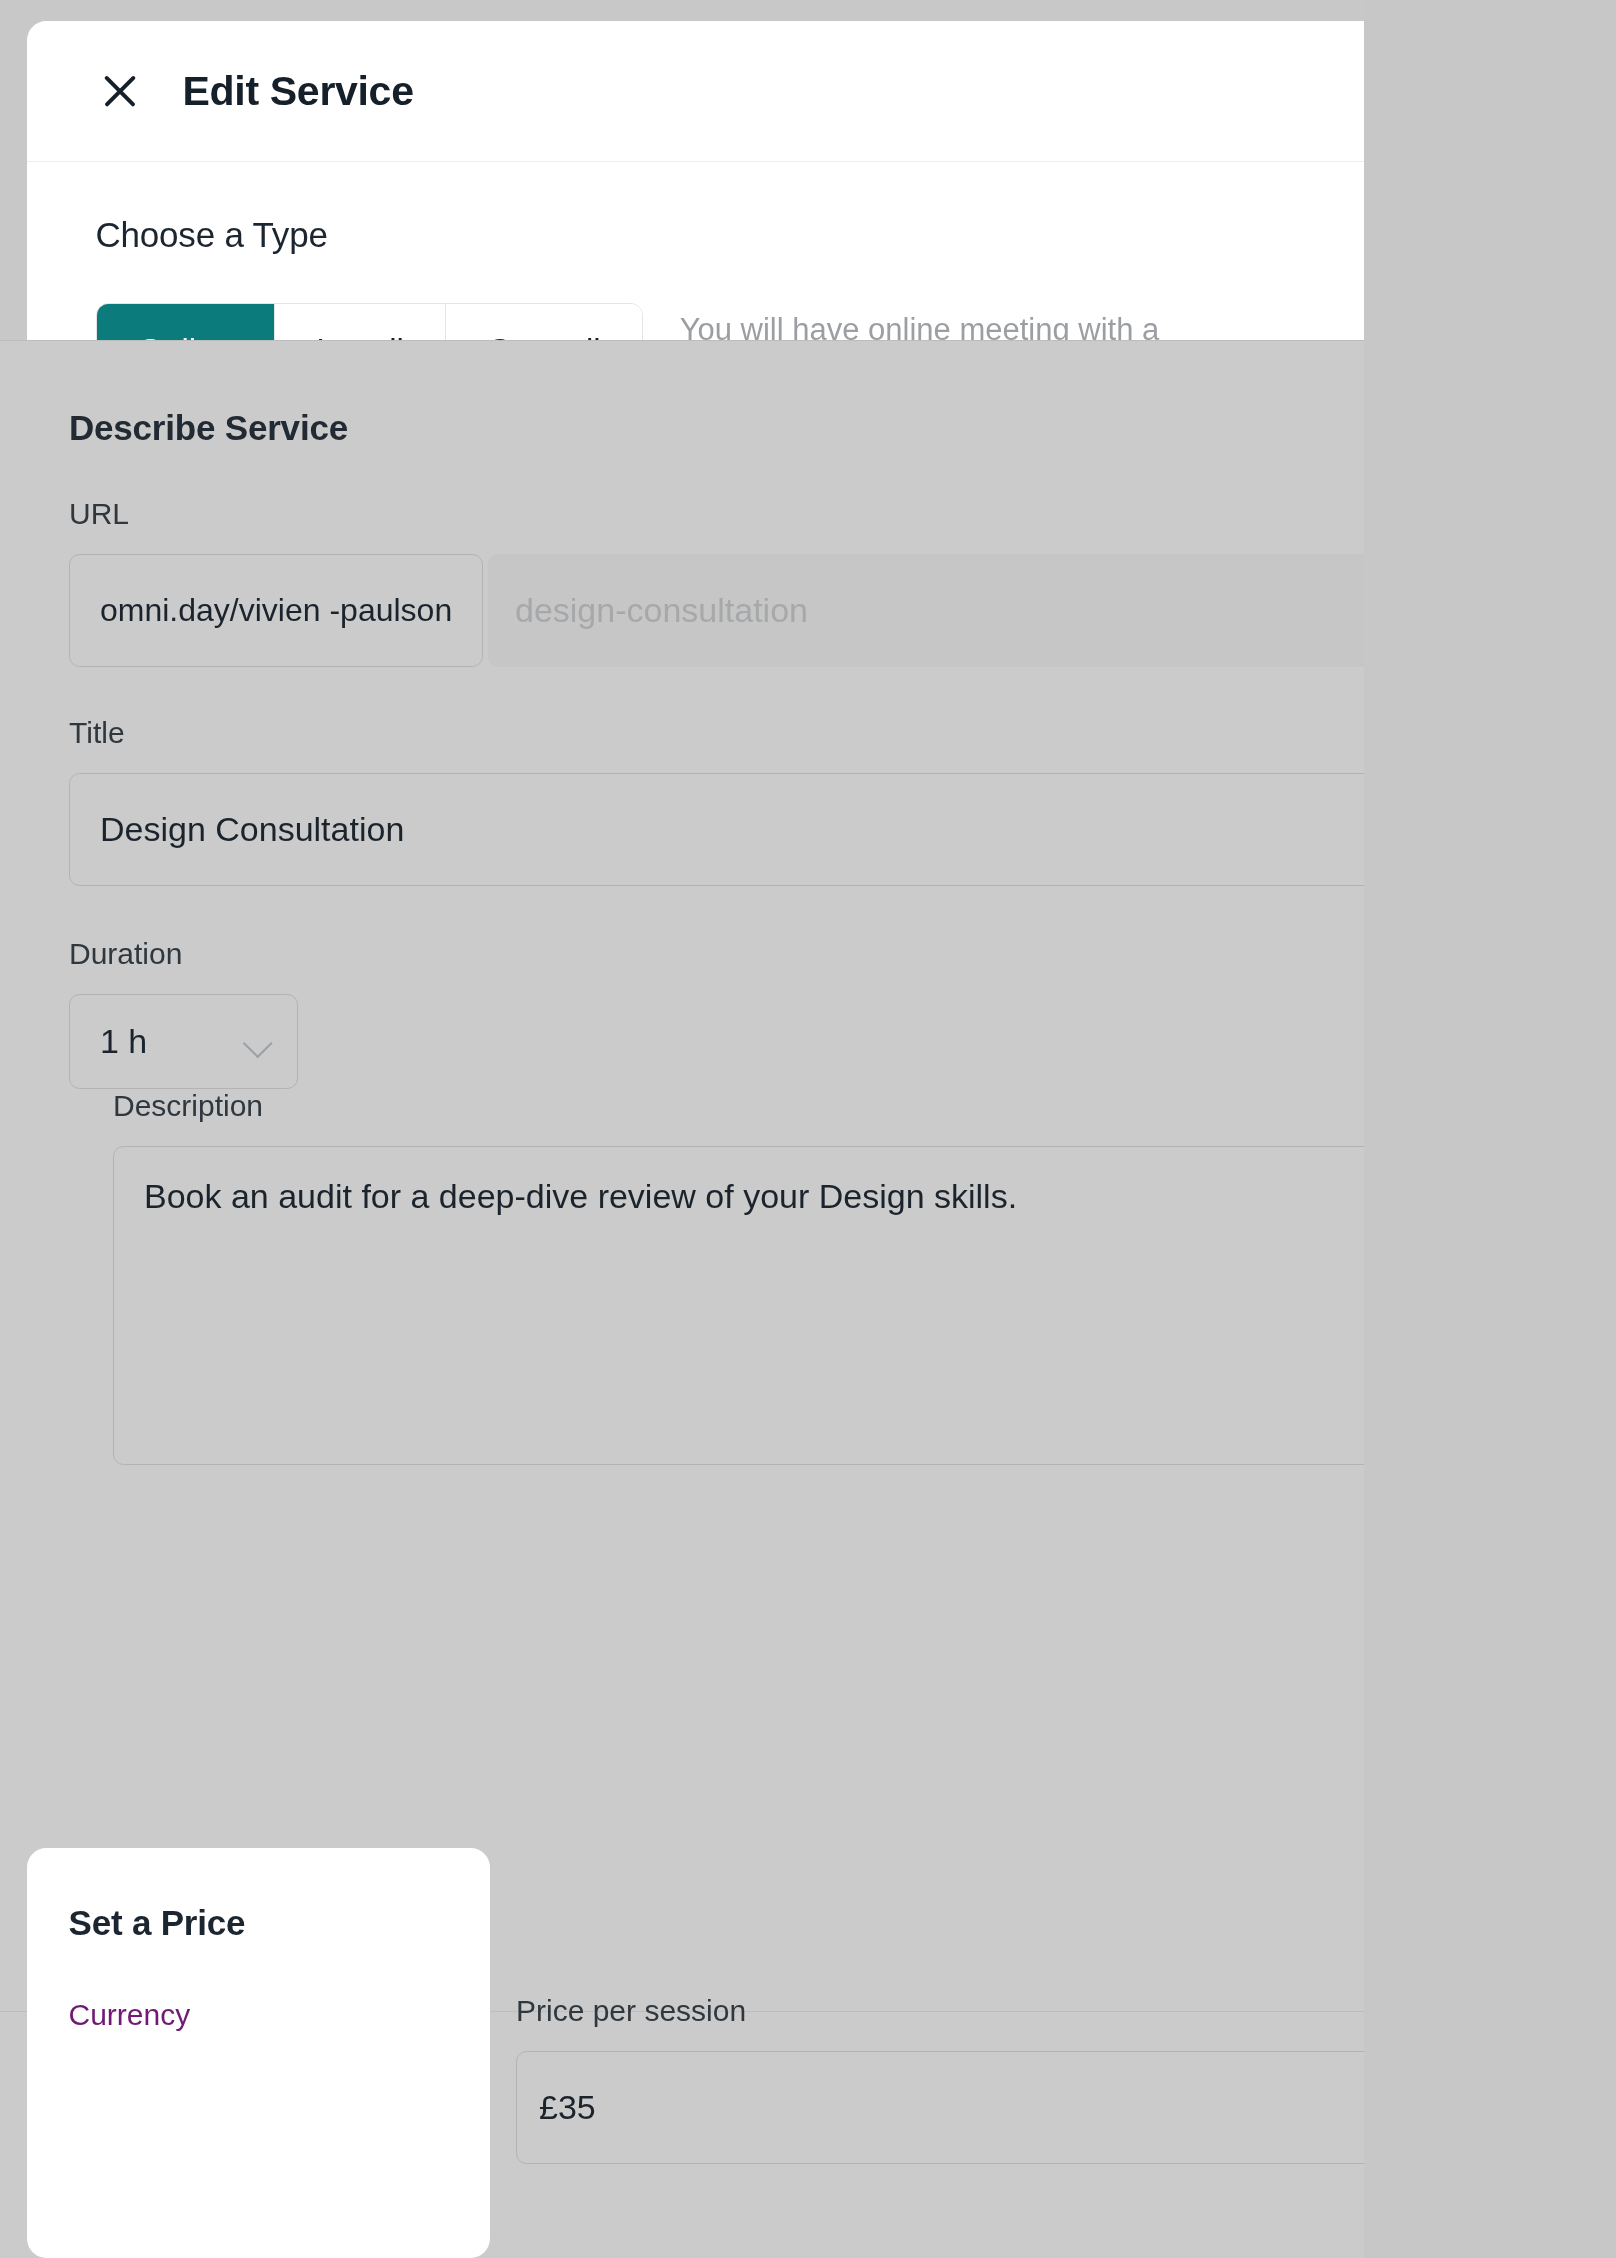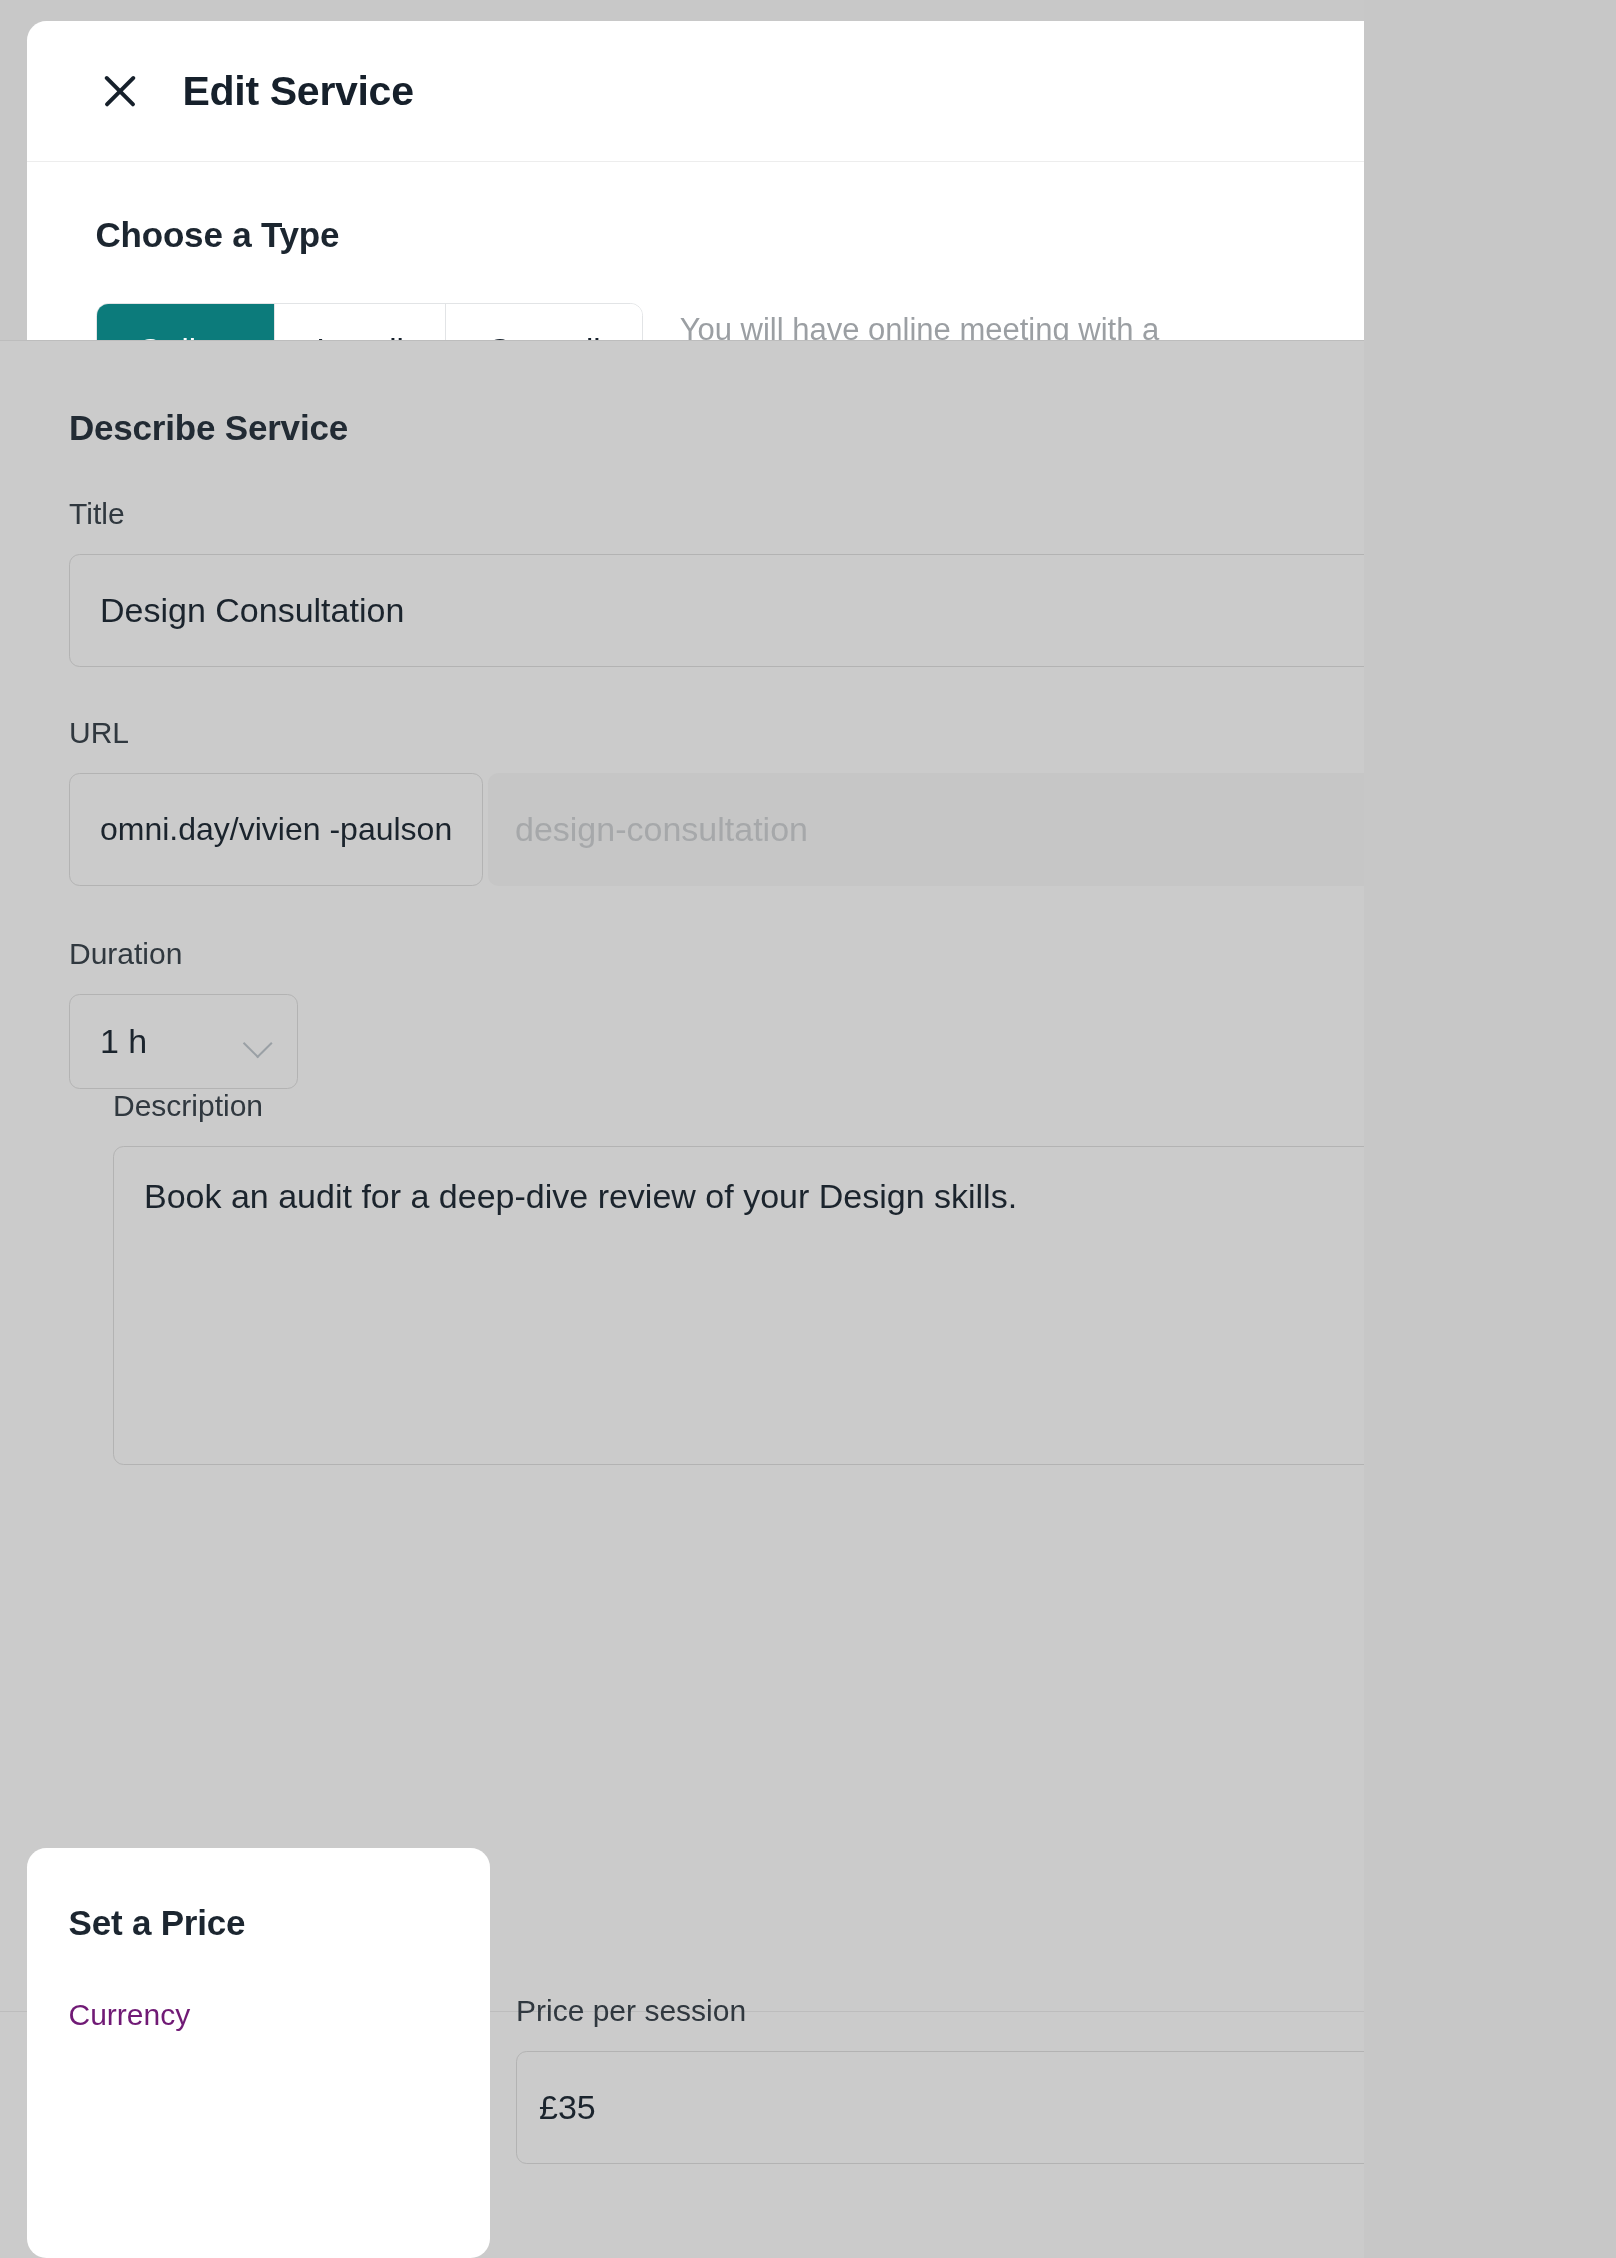--- a/index.html
+++ b/index.html
@@ -68,21 +68,21 @@
     letter-spacing: -0.3px;
   }
 
   
   .type-region {
     padding: 53px 69px 60px 69px;
   }
 
   .section-heading {
     font-size: 35px;
-    font-weight: 700;
+    font-weight: 400;
     color: #1c2630;
     letter-spacing: -0.2px;
   }
 
   .type-row {
     display: flex;
     align-items: flex-start;
     margin-top: 48px;
   }
 
@@ -369,30 +369,30 @@
         <div class="type-hint">You will have online meeting with a client</div>
       </div>
     </div>
   </div>
 
   <div class="body-dim">
     <div class="body-inner">
       <div class="body-heading">Describe Service</div>
 
       <div class="field-block">
-        <div class="field-label">Title</div>
-        <div class="text-input">Design Consultation</div>
-      </div>
-
-      <div class="field-block">
         <div class="field-label">URL</div>
         <div class="url-row">
           <div class="url-prefix">omni.day/vivien -paulson</div>
           <div class="url-slug">design-consultation</div>
         </div>
+      </div>
+
+      <div class="field-block">
+        <div class="field-label">Title</div>
+        <div class="text-input">Design Consultation</div>
       </div>
 
       <div class="dur-desc-row">
         <div class="dur-col">
           <div class="field-label">Duration</div>
           <div class="select-box">
             <span>1 h</span>
             <span class="chev"></span>
           </div>
         </div>

